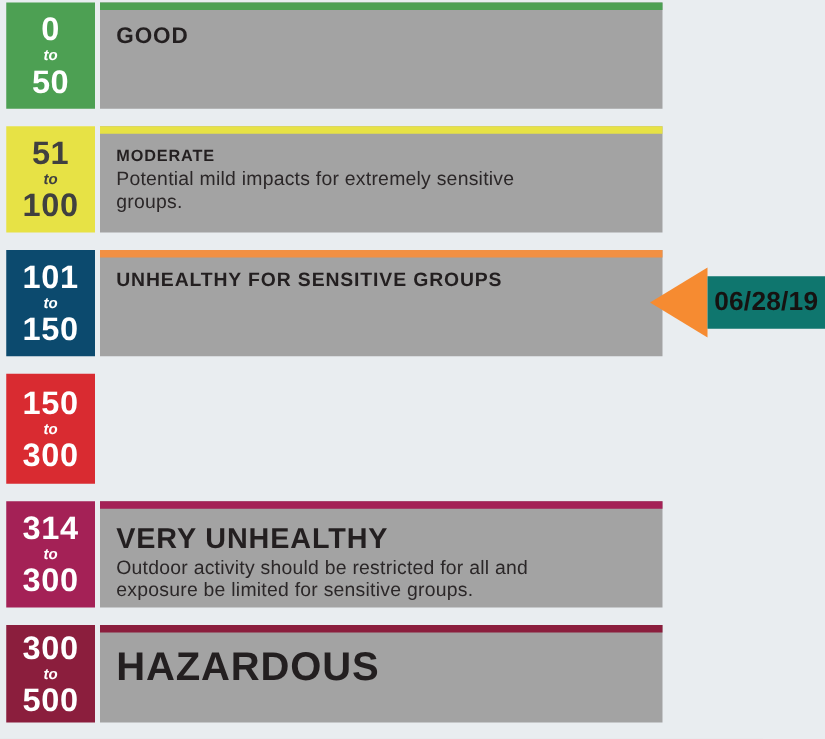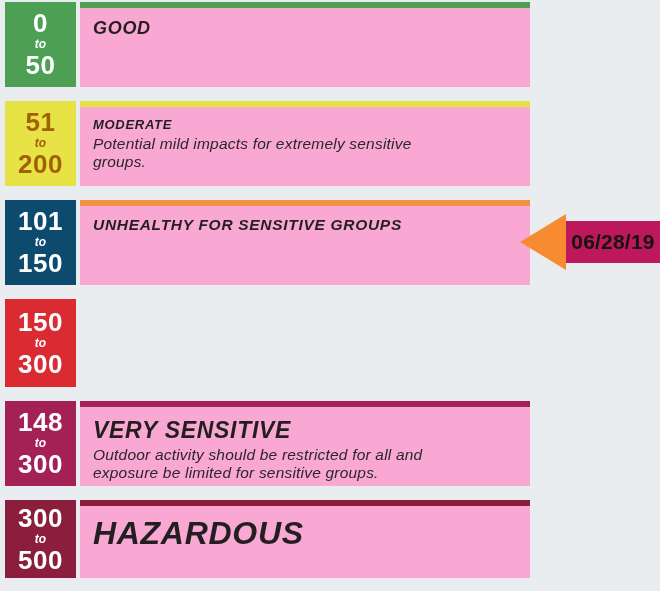--- a/index.html
+++ b/index.html
@@ -40,24 +40,23 @@
   .range .to{
     font-size:12px;
     font-weight:bold;
     line-height:1.25;
     font-style:italic;
   }
   .box{
     position:relative;
     margin-left:4px;
     width:450px;
-    background:#f9a8d4;
+    background:#a3a3a3;
     box-sizing:border-box;
     padding:17px 8px 0 13px;
-    font-style:italic;
   }
   .strip{
     position:absolute;
     top:0;left:0;right:0;
     height:6px;
   }
   .title{
     margin:0 0 3px 0;
     font-weight:bold;
     color:#231f20;
@@ -122,24 +121,24 @@
       </div>
     </div>
     <div class="box">
       <div class="strip" style="background-color: rgb(77, 160, 83);"></div>
       <h2 class="title">GOOD</h2>
     </div>
   </section>
 
   <section class="band band-1">
     <div class="square" style="background-color: rgb(231, 226, 69);">
-      <div class="range" style="color: #a16207;">
+      <div class="range" style="color: #404040;">
         <div class="num">51</div>
         <div class="to">to</div>
-        <div class="num">200</div>
+        <div class="num">100</div>
       </div>
     </div>
     <div class="box">
       <div class="strip" style="background-color: rgb(231, 226, 69);"></div>
       <h2 class="title">MODERATE</h2>
       <p class="desc">Potential mild impacts for extremely sensitive
 groups.</p>
     </div>
   </section>
 
@@ -163,28 +162,28 @@
         <div class="num">150</div>
         <div class="to">to</div>
         <div class="num">300</div>
       </div>
     </div>
   </section>
 
   <section class="band band-4">
     <div class="square" style="background-color: rgb(164, 33, 86);">
       <div class="range" style="color: rgb(255, 255, 255);">
-        <div class="num">148</div>
+        <div class="num">314</div>
         <div class="to">to</div>
         <div class="num">300</div>
       </div>
     </div>
     <div class="box">
       <div class="strip" style="background-color: rgb(164, 33, 86);"></div>
-      <h2 class="title">VERY SENSITIVE</h2>
+      <h2 class="title">VERY UNHEALTHY</h2>
       <p class="desc">Outdoor activity should be restricted for all and
 exposure be limited for sensitive groups.</p>
     </div>
   </section>
 
   <section class="band band-5">
     <div class="square" style="background-color: rgb(139, 30, 61);">
       <div class="range" style="color: rgb(255, 255, 255);">
         <div class="num">300</div>
         <div class="to">to</div>
@@ -192,18 +191,18 @@
       </div>
     </div>
     <div class="box">
       <div class="strip" style="background-color: rgb(139, 30, 61);"></div>
       <h2 class="title">HAZARDOUS</h2>
     </div>
   </section>
 
   <div class="marker">
     <div class="marker-head" style="border-right-color: rgb(246, 139, 49);"></div>
-    <div class="marker-shaft" style="background-color: #be185d;">
+    <div class="marker-shaft" style="background-color: #0f766e;">
       <span class="marker-date" style="color: rgb(22, 18, 17);">06/28/19</span>
     </div>
   </div>
 
 </div>
 
 </body></html>

